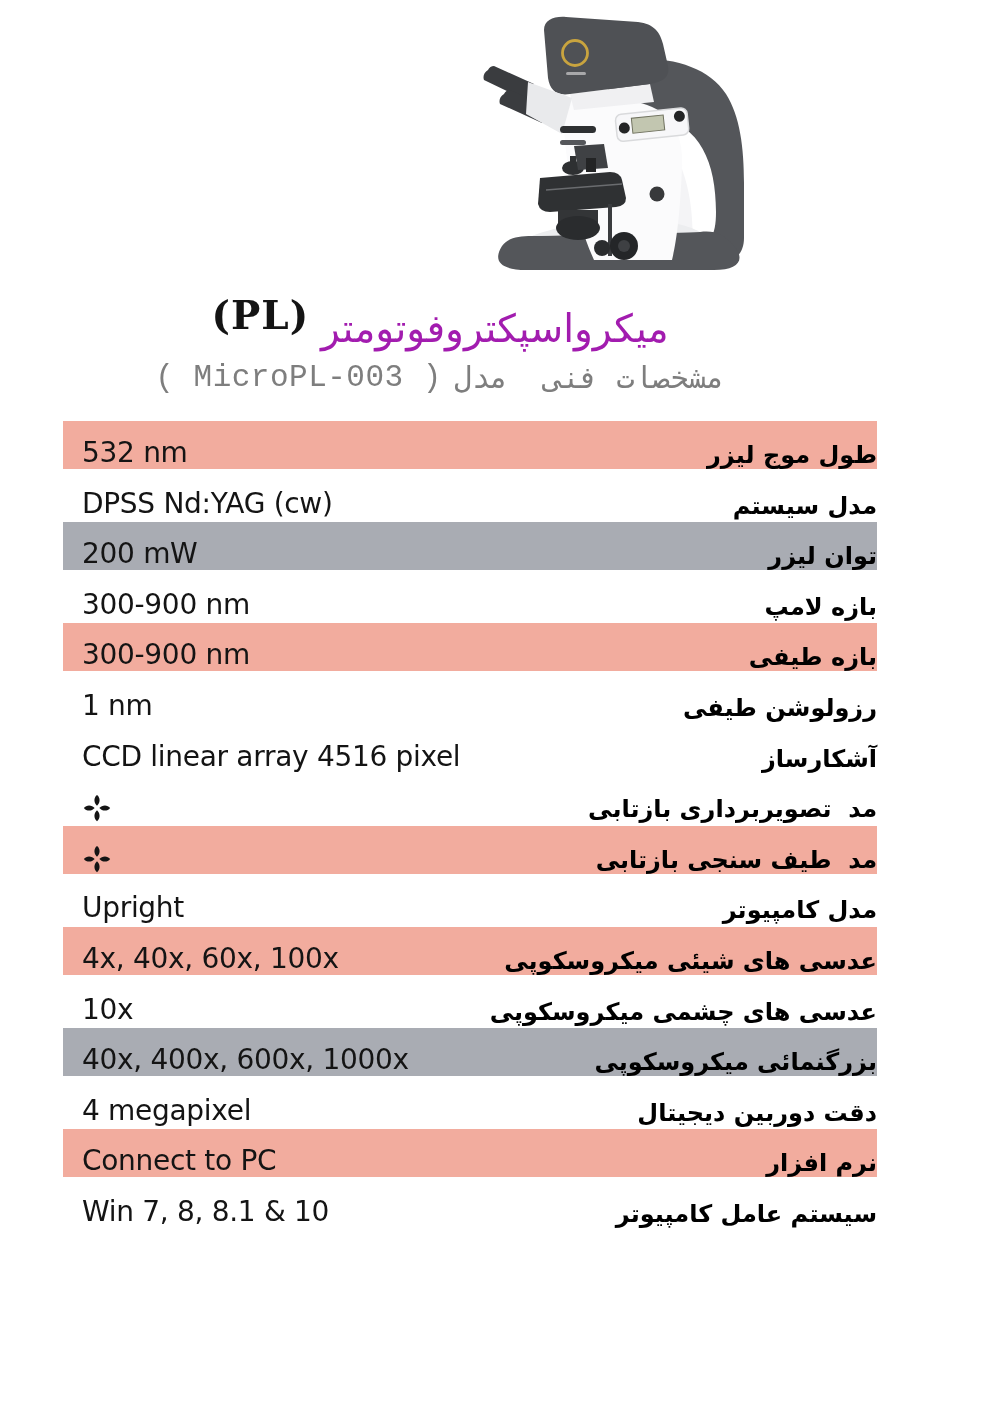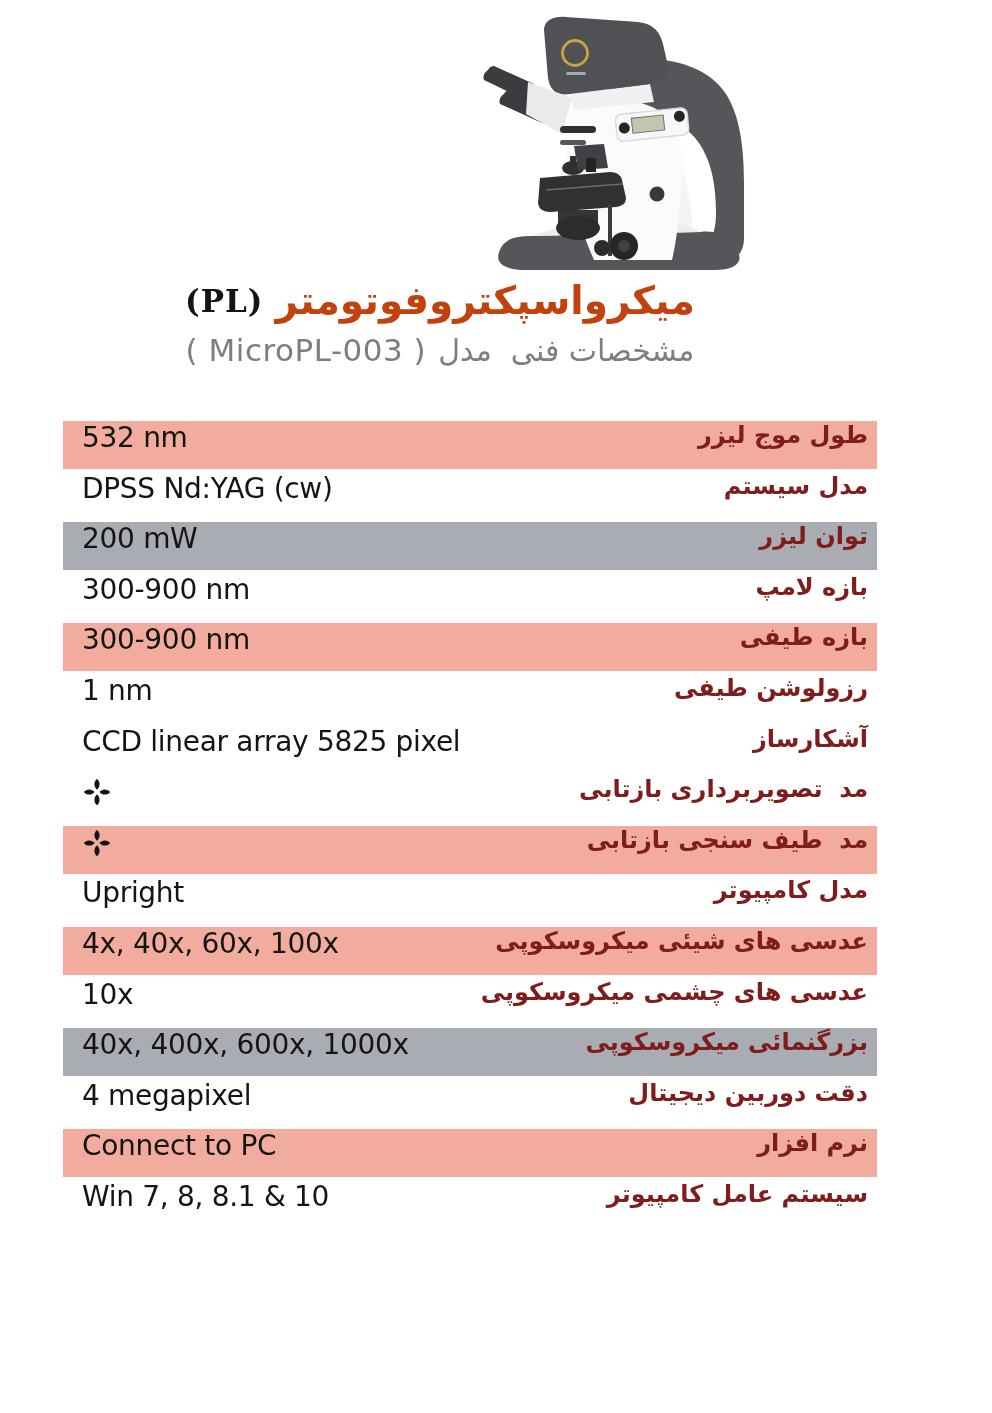--- a/index.html
+++ b/index.html
@@ -8,40 +8,40 @@
     font-family:"DejaVu Sans",sans-serif;color:#141414;
   }
   .page{position:absolute;inset:0;background:#ffffff;}
 
   
   .microscope{position:absolute;left:474px;top:8px;}
 
   
   .header{position:absolute;top:278px;left:0;width:880px;}
   .title-row{display:flex;justify-content:center;align-items:center;gap:12px;direction:ltr;}
-  .title-en{font-family:"DejaVu Serif","Liberation Serif",serif;font-size:31px;font-weight:bold;letter-spacing:1px;color:#141414;text-align:center;}
-  .title-fa{font-size:39px;font-weight:bold;direction:rtl;color:#c2410c;}
-  .subtitle-row{display:flex;justify-content:center;align-items:center;gap:12px;direction:ltr;margin-top:9px;}
+  .title-en{font-family:"DejaVu Serif","Liberation Serif",serif;font-size:39px;font-weight:bold;letter-spacing:1px;color:#141414;text-align:center;}
+  .title-fa{font-size:39px;font-weight:normal;direction:rtl;color:#a21caf;margin-top:28px;}
+  .subtitle-row{display:flex;justify-content:center;gap:12px;direction:ltr;margin-top:9px;font-family:Liberation Mono, monospace;}
   .sub-en{font-size:31px;color:var(--subtitle-gray,#7E7E7E);letter-spacing:0.5px;}
   .sub-fa{font-size:30px;color:var(--subtitle-gray,#7E7E7E);direction:rtl;white-space:pre;}
 
   
   .spec-table{position:absolute;left:63px;top:421px;width:814px;}
   .spec-row{
-    height:48px;margin-bottom:2.6px;display:flex;align-items:flex-start;
+    height:48px;margin-bottom:2.6px;display:flex;align-items:flex-end;
     justify-content:space-between;background:transparent;
   }
   .spec-row.bg-salmon{background:var(--row-salmon,#F2AC9E);}
   .spec-row.bg-gray{background:var(--row-gray,#A9ACB3);}
   .spec-value{
     padding-left:19px;font-size:28px;color:#141414;letter-spacing:-0.3px;
     display:flex;align-items:center;direction:ltr;white-space:pre;
   }
   .spec-label{
-    padding-right:9px;font-size:24px;font-weight:bold;color:#7f1d1d;
+    font-size:24px;font-weight:bold;color:#000000;
     direction:rtl;white-space:pre;
   }
   .petal-icon{display:block;margin-top:2px;}
 </style>
 </head>
 <body>
 
 <div class="page">
 
   <svg class="microscope" width="285" height="265" viewBox="0 0 285 265" aria-hidden="true">
@@ -126,21 +126,21 @@
   </div>
       <div class="spec-row bg-salmon">
     <div class="spec-value">300-900 nm</div>
     <div class="spec-label">بازه طیفی</div>
   </div>
       <div class="spec-row bg-white">
     <div class="spec-value">1 nm</div>
     <div class="spec-label">رزولوشن طیفی</div>
   </div>
       <div class="spec-row bg-white">
-    <div class="spec-value">CCD linear array 5825 pixel</div>
+    <div class="spec-value">CCD linear array 4516 pixel</div>
     <div class="spec-label">آشکارساز</div>
   </div>
       <div class="spec-row bg-white">
     <div class="spec-value"><svg class="petal-icon" width="30" height="30" viewBox="0 0 32 32" aria-hidden="true">
     <g fill="#141414">
       <path d="M16 13.5 C12.5 10.5 12.2 4.8 16 2 C19.8 4.8 19.5 10.5 16 13.5 Z"></path>
       <path d="M16 13.5 C12.5 10.5 12.2 4.8 16 2 C19.8 4.8 19.5 10.5 16 13.5 Z" transform="rotate(90 16 16)"></path>
       <path d="M16 13.5 C12.5 10.5 12.2 4.8 16 2 C19.8 4.8 19.5 10.5 16 13.5 Z" transform="rotate(180 16 16)"></path>
       <path d="M16 13.5 C12.5 10.5 12.2 4.8 16 2 C19.8 4.8 19.5 10.5 16 13.5 Z" transform="rotate(270 16 16)"></path>
     </g>

